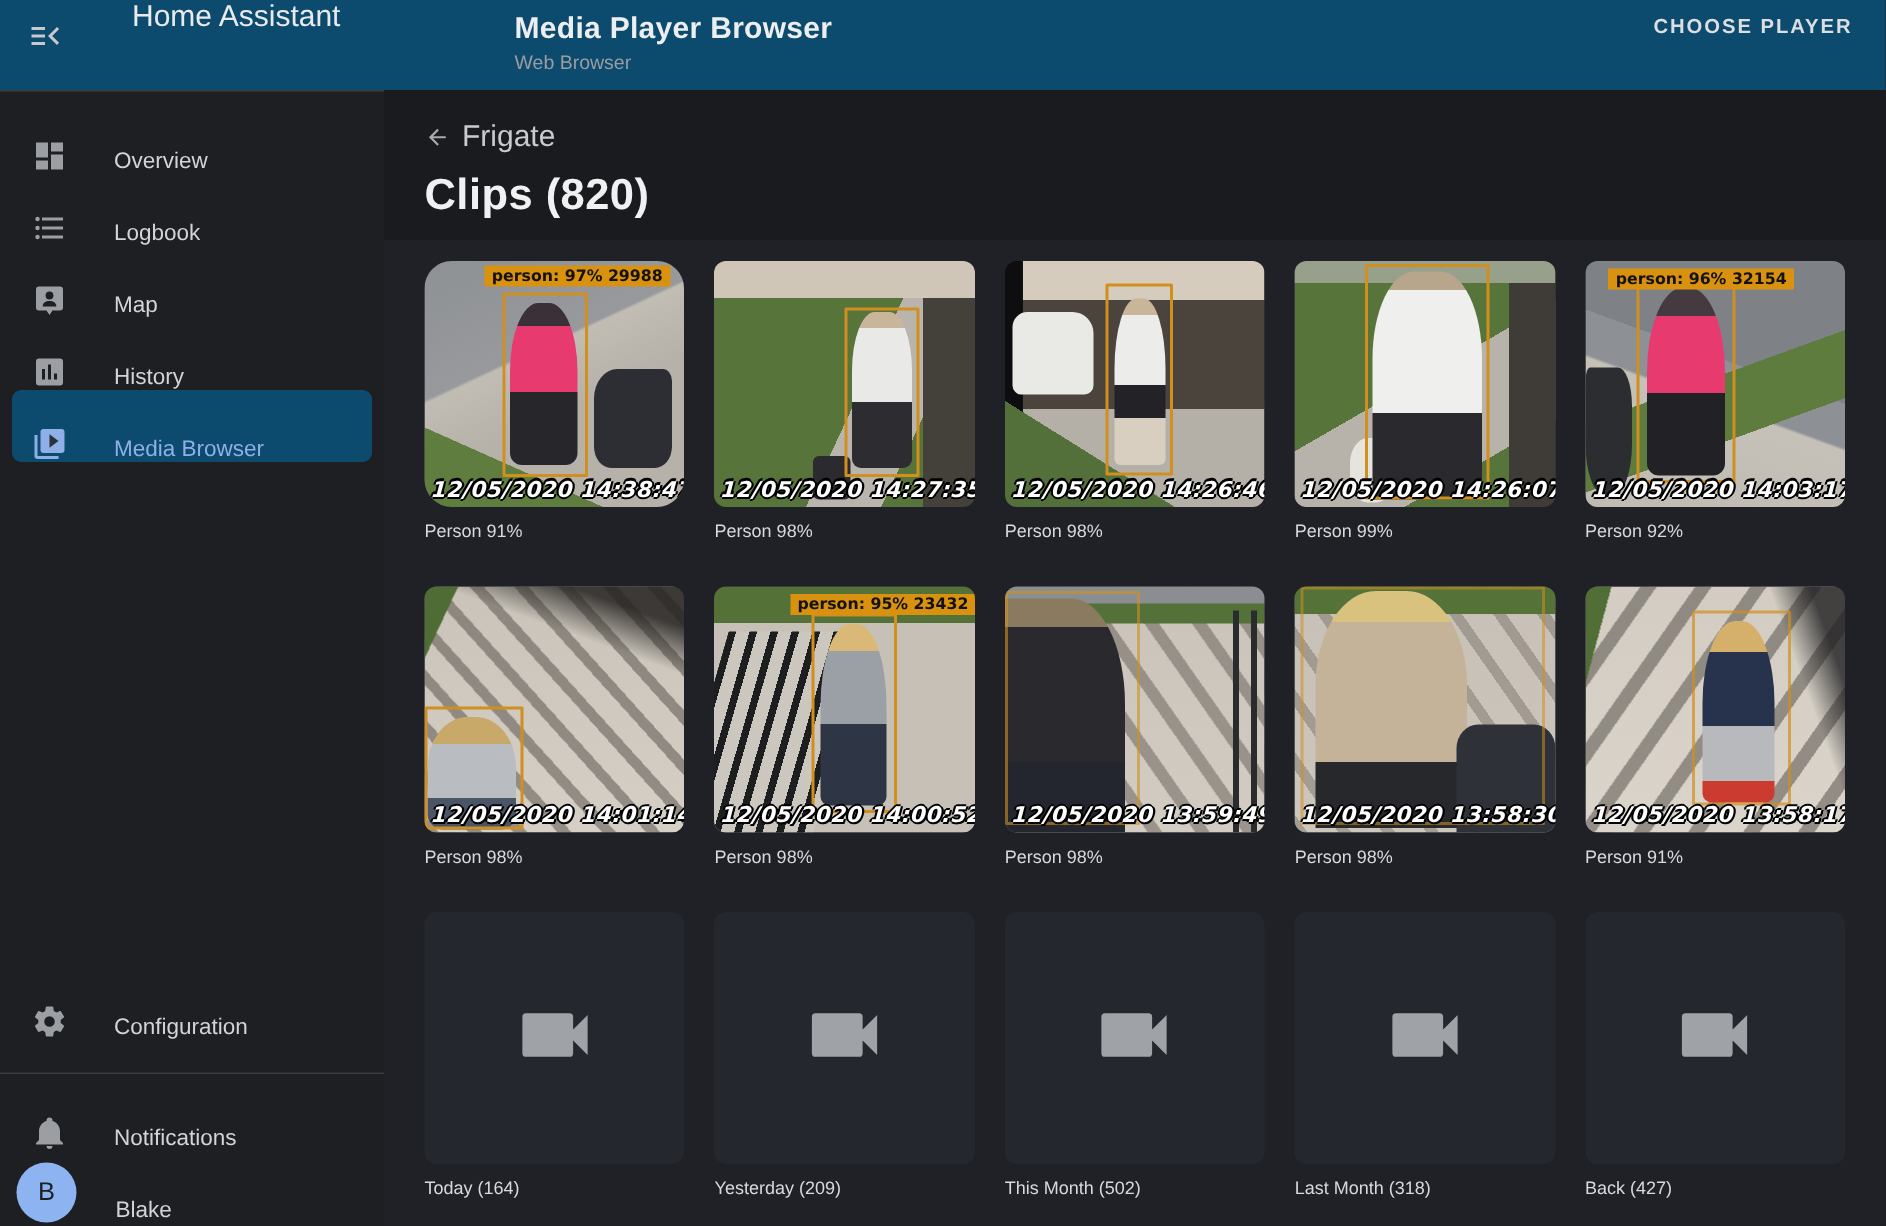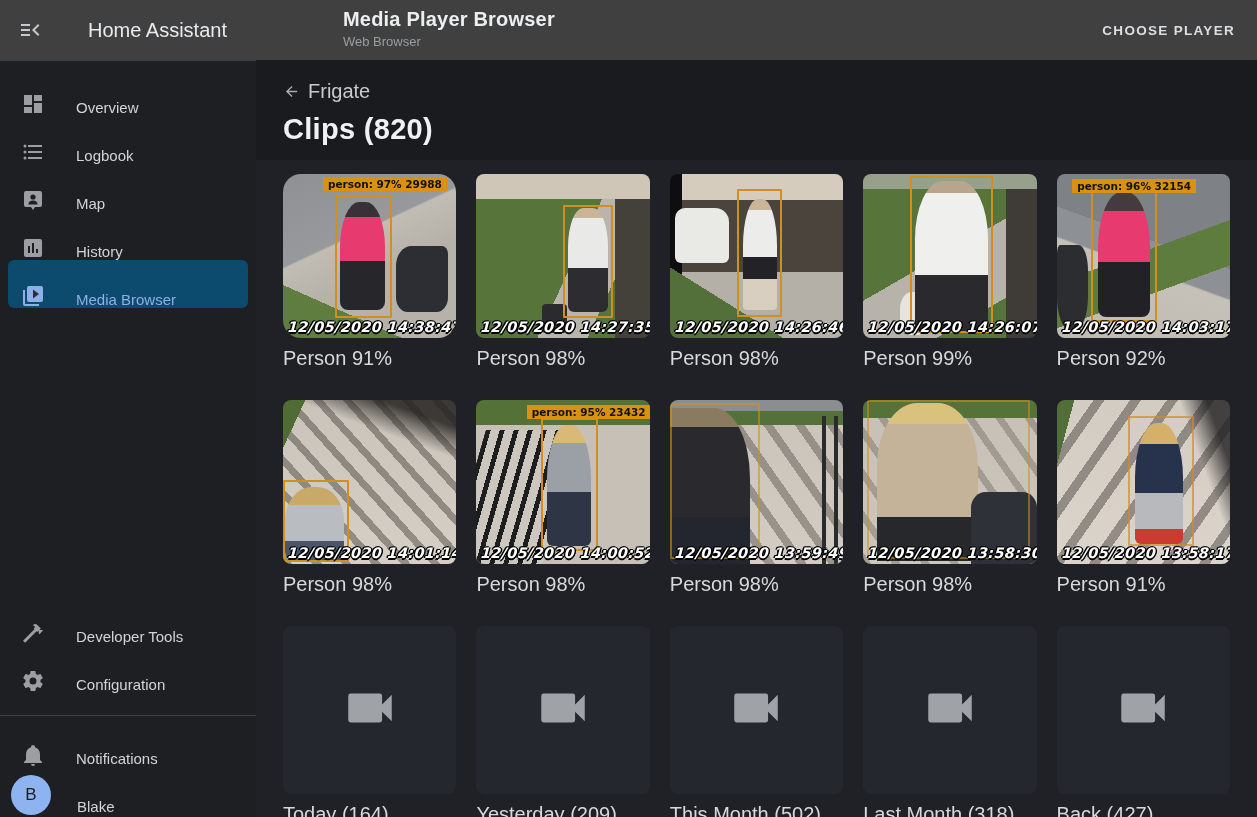--- a/index.html
+++ b/index.html
@@ -4,21 +4,21 @@
 <style>
   * { margin:0; padding:0; box-sizing:border-box; }
   html,body { width:1257px; height:817px; overflow:hidden; }
   body {
     font-family:"Liberation Sans", sans-serif;
     background:#1f2126; color:#e1e3e5;
   }
   
   .topbar {
     position:fixed; top:0; left:0; width:1257px; height:60px;
-    background:#404040; display:flex; align-items:center; z-index:20;
+    background:#0c4a6e; display:flex; align-items:flex-start; z-index:20;
   }
   .menu-btn {
     width:48px; height:48px; margin-left:6px; background:none; border:none;
     color:#c7c9cc; display:flex; align-items:center; justify-content:center; cursor:pointer;
   }
   .menu-btn svg { width:24px; height:24px; }
   .app-title { font-size:20px; color:#e8eaed; margin-left:34px; }
   .mp-block { position:absolute; left:343px; top:8px; }
   .mp-title { font-size:20px; font-weight:700; color:#eceeef; letter-spacing:.2px; }
   .mp-sub { font-size:13px; color:#9a9da1; margin-top:3px; }
@@ -58,21 +58,21 @@
   .breadcrumb .back-ic { width:17px; height:17px; color:#a9abad; margin-right:8px; display:flex; }
   .breadcrumb .back-ic svg { width:17px; height:17px; }
   .page-title { margin-top:9px; font-size:29px; font-weight:700; color:#f0f1f2; letter-spacing:.3px; }
   .content-body {
     position:absolute; top:100px; left:0; right:0; bottom:0;
     background:#1f2126; padding:14px 27px 0;
   }
   .grid { display:grid; grid-template-columns:repeat(5,1fr); column-gap:20px; row-gap:30px; }
   .card { cursor:pointer; }
   .thumb { position:relative; height:164px; border-radius:8px; overflow:hidden; background:#76787c; }
-  .card-label { margin-top:9px; font-size:20px; color:#d8d9db; }
+  .card-label { margin-top:9px; font-size:12px; color:#d8d9db; }
   
   .ts {
     position:absolute; left:5px; bottom:3px; z-index:6;
     font-family:"DejaVu Sans", sans-serif; font-style:italic; font-weight:800;
     font-size:14.5px; color:#fff; letter-spacing:.3px; transform:skewX(-4deg);
     text-shadow:1.5px 0 0 #000,-1.5px 0 0 #000,0 1.5px 0 #000,0 -1.5px 0 #000,1px 1px 0 #000,-1px -1px 0 #000;
     white-space:nowrap;
   }
   .bbox { position:absolute; border:2px solid #d08f1f; z-index:4; border-radius:1px; }
   .banner {
@@ -235,28 +235,20 @@
             <path fill="currentColor" d="M4,6H2V20A2,2 0 0,0 4,22H18V20H4V6Z"></path>
             <path fill="currentColor" d="M20,2H8A2,2 0 0,0 6,4V16A2,2 0 0,0 8,18H20A2,2 0 0,0 22,16V4A2,2 0 0,0 20,2Z"></path>
             <path fill="#2b303a" d="M12,14.5V5.5L18,10L12,14.5Z"></path>
           </svg>
         </span>
     <span class="nav-label">Media Browser</span>
   </div>
 </div>
   <div class="sb-spacer"></div>
   <div id="nav-secondary">
-  <div class="nav-item">
-    <span class="nav-icon">
-          <svg viewBox="0 0 24 24">
-            <path fill="currentColor" d="M2,19.63L13.43,8.2L12.72,7.5L14.14,6.07L12,3.89C13.2,2.7 15.09,2.7 16.27,3.89L19.87,7.5L18.45,8.91H21.29L22,9.62L18.45,13.21L17.74,12.5V9.62L16.27,11.04L15.56,10.33L4.13,21.76L2,19.63Z"></path>
-          </svg>
-        </span>
-    <span class="nav-label">Developer Tools</span>
-  </div>
 
   <div class="nav-item">
     <span class="nav-icon">
           <svg viewBox="0 0 24 24">
             <path fill="currentColor" d="M12,15.5A3.5,3.5 0 0,1 8.5,12A3.5,3.5 0 0,1 12,8.5A3.5,3.5 0 0,1 15.5,12A3.5,3.5 0 0,1 12,15.5M19.43,12.97C19.47,12.65 19.5,12.33 19.5,12C19.5,11.67 19.47,11.34 19.43,11L21.54,9.37C21.73,9.22 21.78,8.95 21.66,8.73L19.66,5.27C19.54,5.05 19.27,4.96 19.05,5.05L16.56,6.05C16.04,5.66 15.5,5.32 14.87,5.07L14.5,2.42C14.46,2.18 14.25,2 14,2H10C9.75,2 9.54,2.18 9.5,2.42L9.13,5.07C8.5,5.32 7.96,5.66 7.44,6.05L4.95,5.05C4.73,4.96 4.46,5.05 4.34,5.27L2.34,8.73C2.21,8.95 2.27,9.22 2.46,9.37L4.57,11C4.53,11.34 4.5,11.67 4.5,12C4.5,12.33 4.53,12.65 4.57,12.97L2.46,14.63C2.27,14.78 2.21,15.05 2.34,15.27L4.34,18.73C4.46,18.95 4.73,19.03 4.95,18.95L7.44,17.94C7.96,18.34 8.5,18.68 9.13,18.93L9.5,21.58C9.54,21.82 9.75,22 10,22H14C14.25,22 14.46,21.82 14.5,21.58L14.87,18.93C15.5,18.67 16.04,18.34 16.56,17.94L19.05,18.95C19.27,19.03 19.54,18.95 19.66,18.73L21.66,15.27C21.78,15.05 21.73,14.78 21.54,14.63L19.43,12.97Z"></path>
           </svg>
         </span>
     <span class="nav-label">Configuration</span>
   </div>
 </div>

